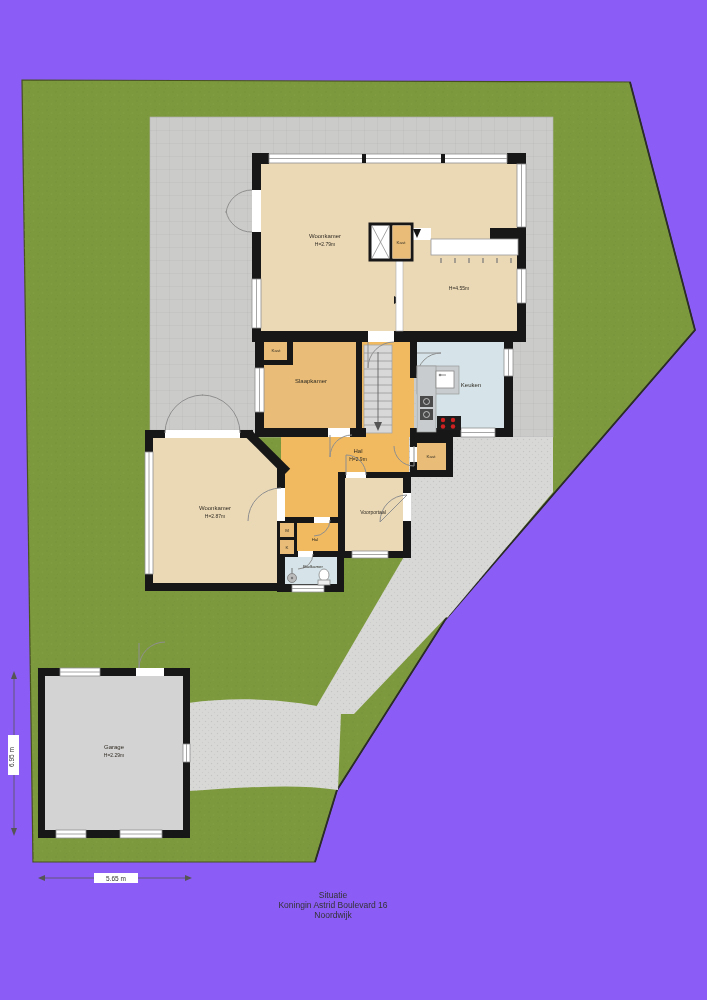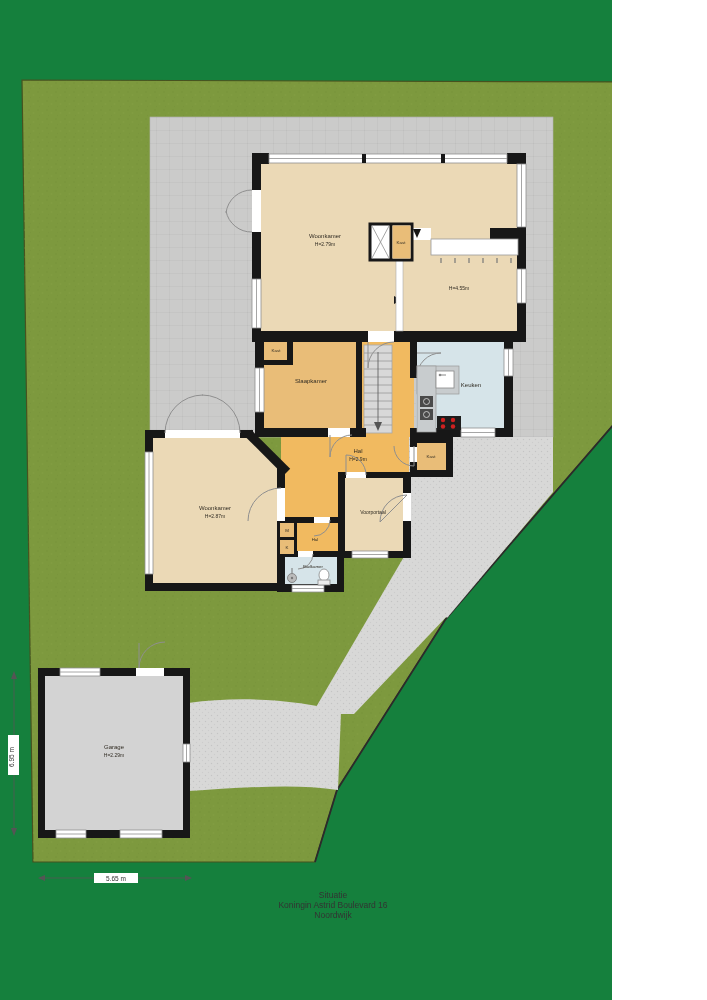--- a/index.html
+++ b/index.html
@@ -1,16 +1,16 @@
 <!DOCTYPE html>
 <html><head>
 <meta charset="utf-8">
 <style>
   html,body{margin:0;padding:0;background:#fff;}
-  .canvas{position:relative;width:612px;height:1000px;background:#15803d;overflow:hidden;
+  .canvas{position:relative;width:707px;height:1000px;background:#8b5cf6;overflow:hidden;
           font-family:"Liberation Sans", sans-serif;}
   svg{position:absolute;left:0;top:0;}
   .w{fill:#171717;}
   .win{fill:#ffffff;stroke:#8f8f8f;stroke-width:0.8;}
   .winline{stroke:#8f8f8f;stroke-width:0.8;}
   .gap{fill:#ffffff;}
   .arc{fill:none;stroke:#8f8f8f;stroke-width:1;}
   .leaf{stroke:#8f8f8f;stroke-width:1;}
   .tread{stroke:#9a9a9a;stroke-width:0.8;}
   .lbl{fill:#322d24;text-anchor:middle;}

